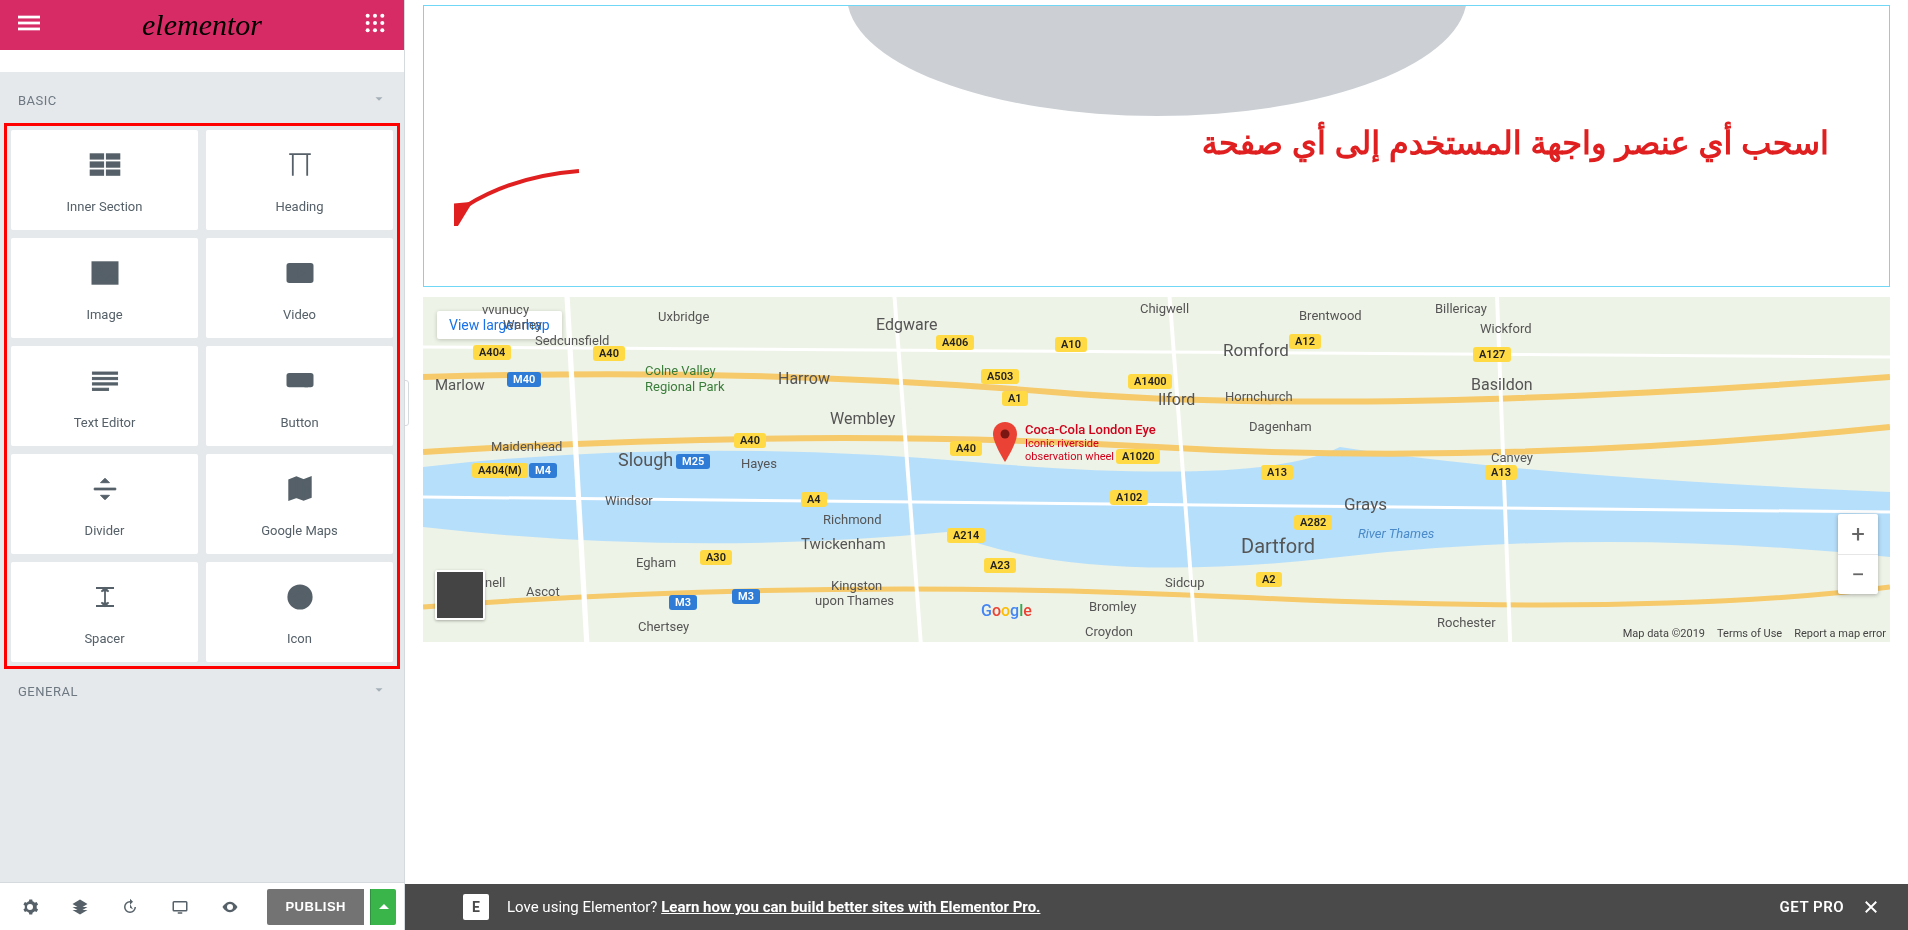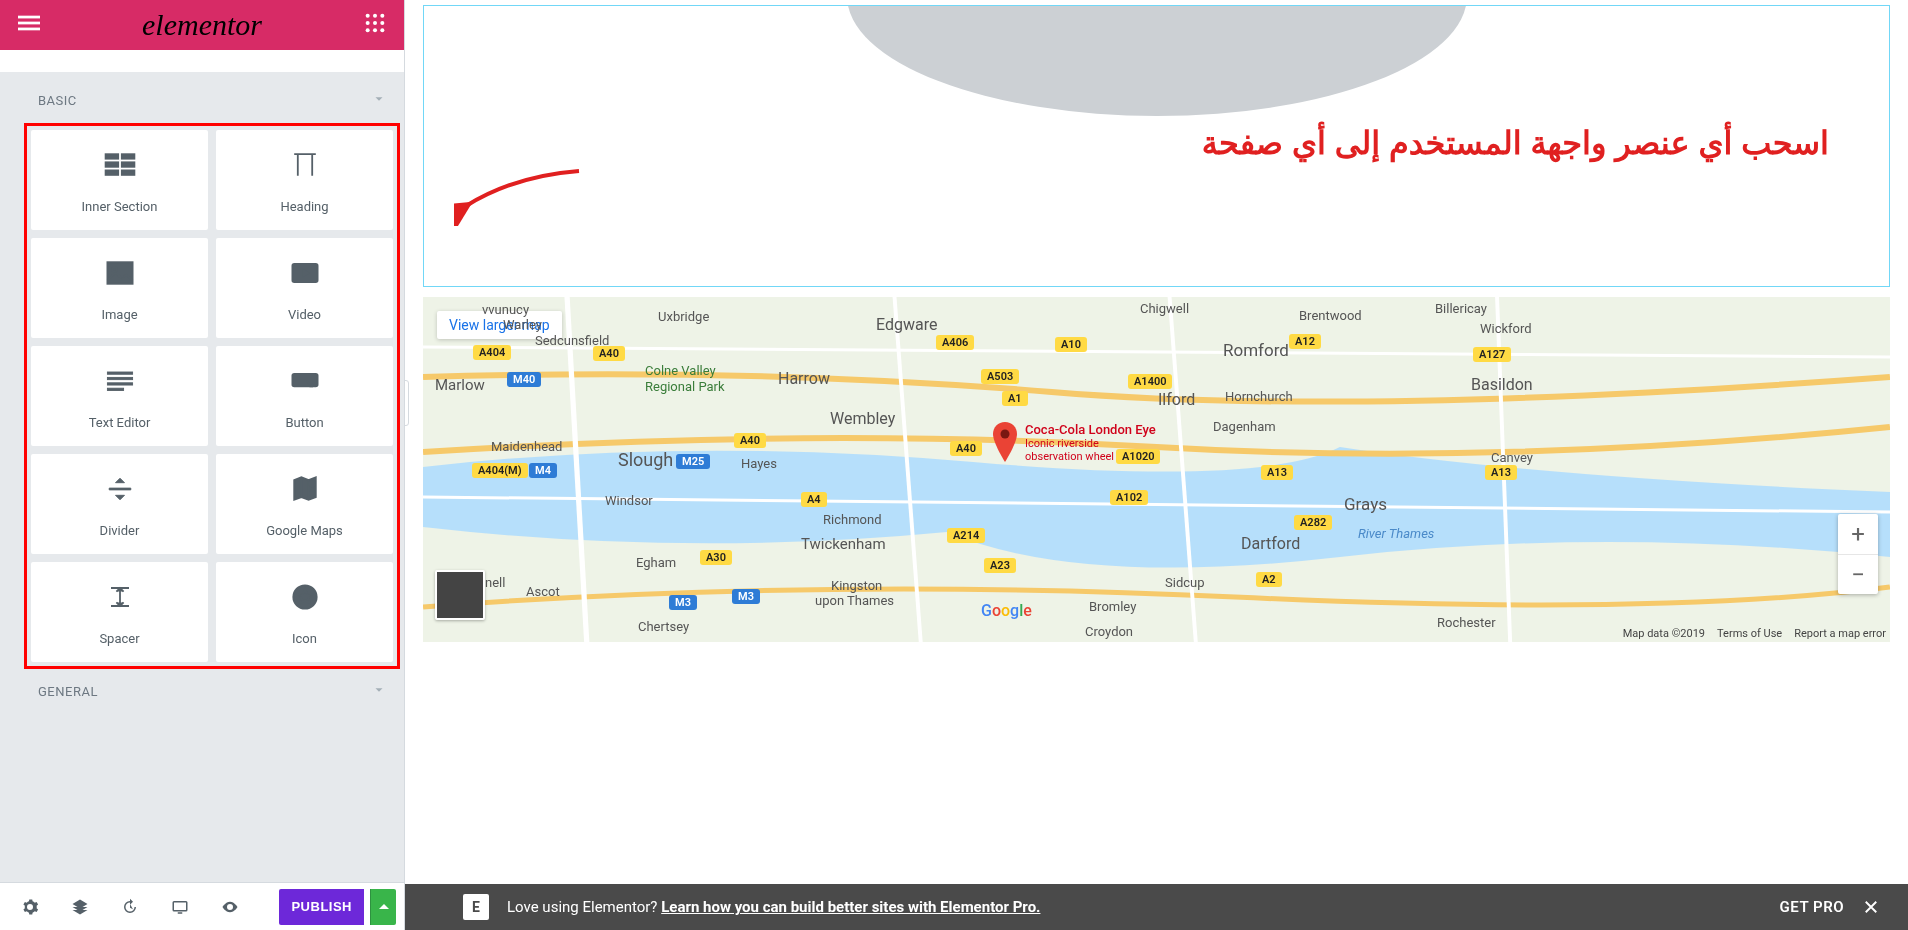--- a/index.html
+++ b/index.html
@@ -18,26 +18,26 @@
     
     .category-header { display: flex; align-items: center; justify-content: space-between; padding: 14px 18px; font-size: 13px; color: #6d7882; letter-spacing: 0.5px; cursor: pointer; }
     .category-header .chevron-icon svg { width: 14px; height: 14px; fill: #a4afb7; }
     
     .widgets-box { margin: 0 4px; padding: 4px; border: 3px solid #ff0000; display: grid; grid-template-columns: 1fr 1fr; gap: 8px; }
     
     .widget { background: #fff; border-radius: 2px; height: 100px; display: flex; flex-direction: column; align-items: center; justify-content: center; gap: 12px; cursor: grab; }
     .widget-icon svg { width: 36px; height: 36px; fill: #556068; stroke: #556068; }
     .widget-label { font-size: 13px; color: #556068; }
     
-    .panel-body { flex: 1; overflow-y: auto; padding-left: 20px; }
+    .panel-body { flex: 1; overflow-y: auto; }
     
     .panel-footer { height: 48px; background: #fff; border-top: 1px solid #d5dadf; display: flex; align-items: center; padding: 0 8px; gap: 6px; }
     .footer-icon { width: 44px; height: 36px; display: flex; align-items: center; justify-content: center; cursor: pointer; }
     .footer-icon svg { width: 18px; height: 18px; fill: #556068; }
-    .publish-btn { margin-left: auto; background: #6d28d9; color: #fff; border: none; height: 36px; padding: 0 12px; font-size: 13px; font-weight: 600; letter-spacing: 0.5px; border-radius: 2px 0 0 2px; cursor: pointer; }
+    .publish-btn { margin-left: auto; background: #737373; color: #fff; border: none; height: 36px; padding: 0 18px; font-size: 13px; font-weight: 600; letter-spacing: 0.5px; border-radius: 2px 0 0 2px; cursor: pointer; }
     .publish-caret { background: #39b54a; color: #fff; border: none; height: 36px; width: 26px; border-left: 1px solid #2e9240; border-radius: 0 2px 2px 0; cursor: pointer; display: flex; align-items: center; justify-content: center; }
     .publish-caret svg { width: 10px; height: 10px; fill: #fff; }
     
     
     .canvas-wrap { flex: 1; display: flex; flex-direction: column; background: #fff; position: relative; }
     
     .canvas-scroll { flex: 1; overflow: auto; padding: 0 10px; position: relative; }
     
     .section-border { border: 1px solid #71d7f7; margin: 5px 8px 10px 8px; position: relative; padding: 0; }
     
@@ -333,24 +333,24 @@
         <span class="map-label" style="top:238px;left:378px;font-size:15px">Twickenham</span>
         <span class="map-label" style="top:258px;left:213px">Egham</span>
         <span class="map-label" style="top:287px;left:103px">Ascot</span>
         <span class="map-label" style="top:281px;left:408px">Kingston</span>
         <span class="map-label" style="top:296px;left:392px">upon Thames</span>
         <span class="map-label" style="top:322px;left:215px">Chertsey</span>
         <span class="map-label" style="top:327px;left:662px">Croydon</span>
         <span class="map-label" style="top:93px;left:735px;font-size:16px">Ilford</span>
         <span class="map-label" style="top:43px;left:800px;font-size:17px">Romford</span>
         <span class="map-label" style="top:92px;left:802px">Hornchurch</span>
-        <span class="map-label" style="top:122px;left:790px">Dagenham</span>
+        <span class="map-label" style="top:122px;left:826px">Dagenham</span>
         <span class="map-label" style="top:278px;left:742px">Sidcup</span>
         <span class="map-label" style="top:302px;left:666px">Bromley</span>
-        <span class="map-label" style="top:237px;left:818px;font-size:16px">Dartford</span>
+        <span class="map-label" style="top:237px;left:818px;font-size:20px">Dartford</span>
         <span class="map-label" style="top:197px;left:921px;font-size:17px">Grays</span>
         <span class="map-label" style="top:78px;left:1048px;font-size:16px">Basildon</span>
         <span class="map-label" style="top:153px;left:1068px">Canvey</span>
         <span class="map-label" style="top:318px;left:1014px">Rochester</span>
         <span class="map-label" style="top:11px;left:876px">Brentwood</span>
         <span class="map-label" style="top:4px;left:1012px">Billericay</span>
         <span class="map-label" style="top:24px;left:1057px">Wickford</span>
         <span class="map-label" style="top:4px;left:717px">Chigwell</span>
         <span class="map-label" style="top:278px;left:62px">nell</span>
         <span class="map-label" style="top:229px;left:935px;color:#4a8ac9;font-style:italic">River Thames</span>

